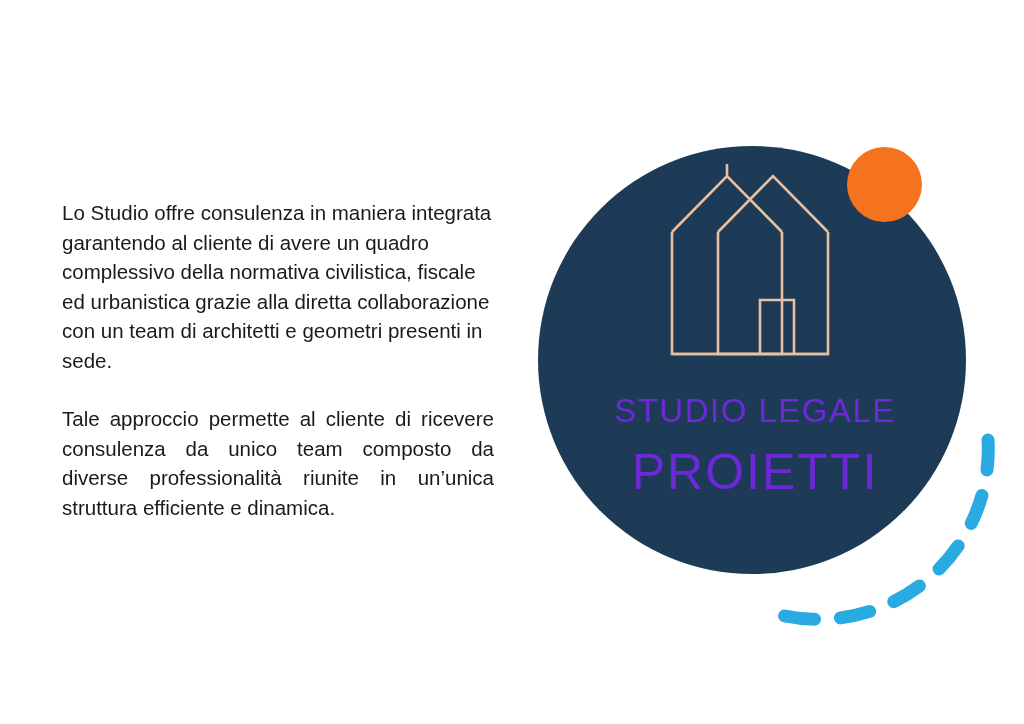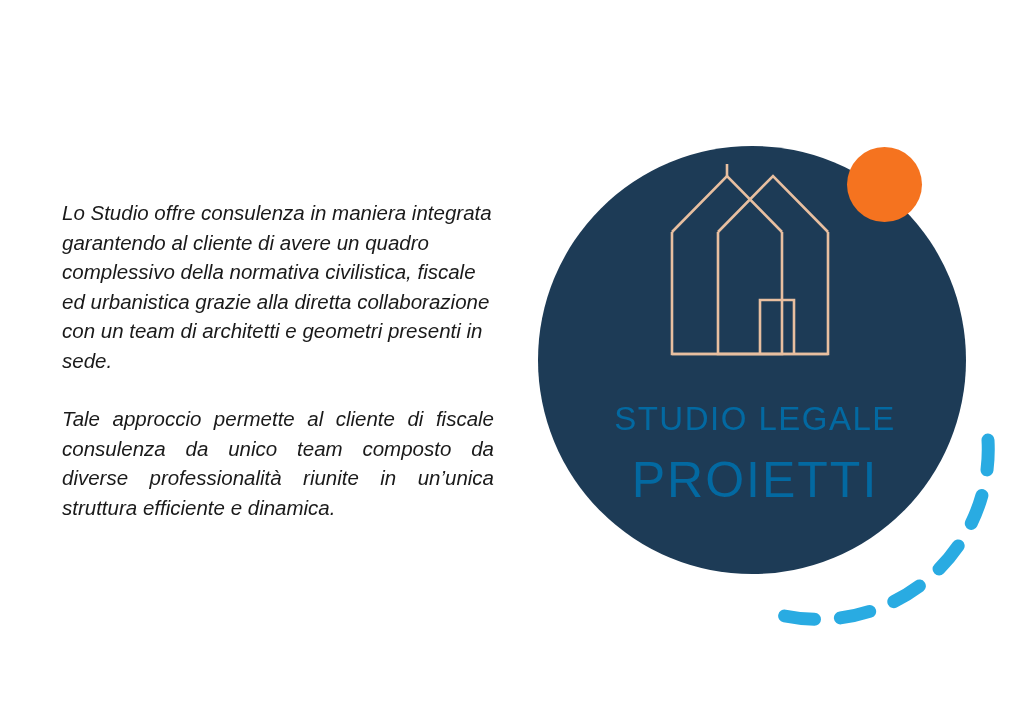--- a/index.html
+++ b/index.html
@@ -21,21 +21,20 @@
     left: 62px;
     top: 198px;
     width: 432px;
   }
   .paragraph {
     color: #1a1a1a;
     font-family: "Liberation Sans", sans-serif;
     font-size: 20.5px;
     line-height: 29.5px;
     margin: 0;
-    font-style: italic;
   }
   .paragraph.first {
     text-align: left;
   }
   .paragraph.second {
     text-align: justify;
     margin-top: 29px;
   }
 
   
@@ -69,24 +68,24 @@
     position: absolute;
     left: 140px;
     top: 28px;
     width: 190px;
     height: 230px;
   }
 
   .logo-text {
     position: absolute;
     left: 0;
-    top: 270px;
+    top: 262px;
     width: 470px;
     text-align: center;
-    color: #0369a1;
+    color: #6d28d9;
     font-family: "Liberation Sans", sans-serif;
     letter-spacing: 1.5px;
   }
   .logo-line1 {
     font-size: 33px;
     line-height: 38px;
     font-weight: 400;
   }
   .logo-line2 {
     font-size: 50px;
@@ -103,21 +102,21 @@
     width: 250px;
     height: 220px;
     overflow: visible;
   }
 </style>
 </head>
 <body>
 
 <div class="text-column">
   <p class="paragraph first">Lo Studio offre consulenza in maniera integrata garantendo al cliente di avere un quadro complessivo della normativa civilistica, fiscale ed urbanistica grazie alla diretta collaborazione con un team di architetti e geometri presenti in sede.</p>
-  <p class="paragraph second">Tale approccio permette al cliente di fiscale consulenza da unico team composto da diverse professionalità riunite in un’unica struttura efficiente e dinamica.</p>
+  <p class="paragraph second">Tale approccio permette al cliente di ricevere consulenza da unico team composto da diverse professionalità riunite in un’unica struttura efficiente e dinamica.</p>
 </div>
 
 <div class="logo-area">
 
   <div class="disc"></div>
 
   <div class="orange-dot"></div>
 
   <svg class="house-svg" viewBox="0 0 190 230">
     <g fill="none" stroke="#e8bfa0" stroke-width="2.6" stroke-linejoin="miter" stroke-linecap="butt">

